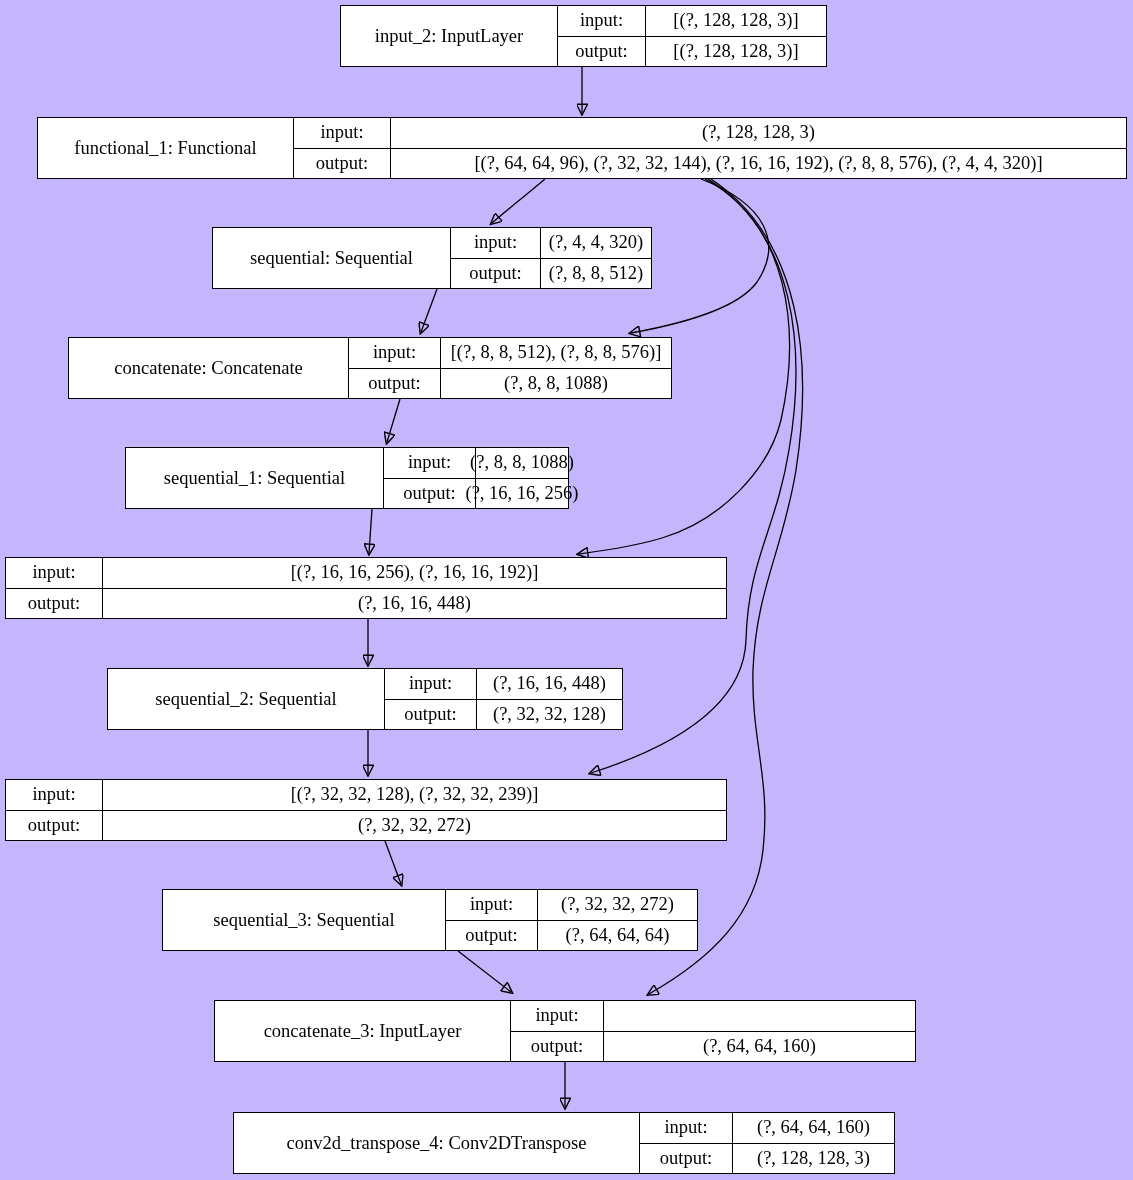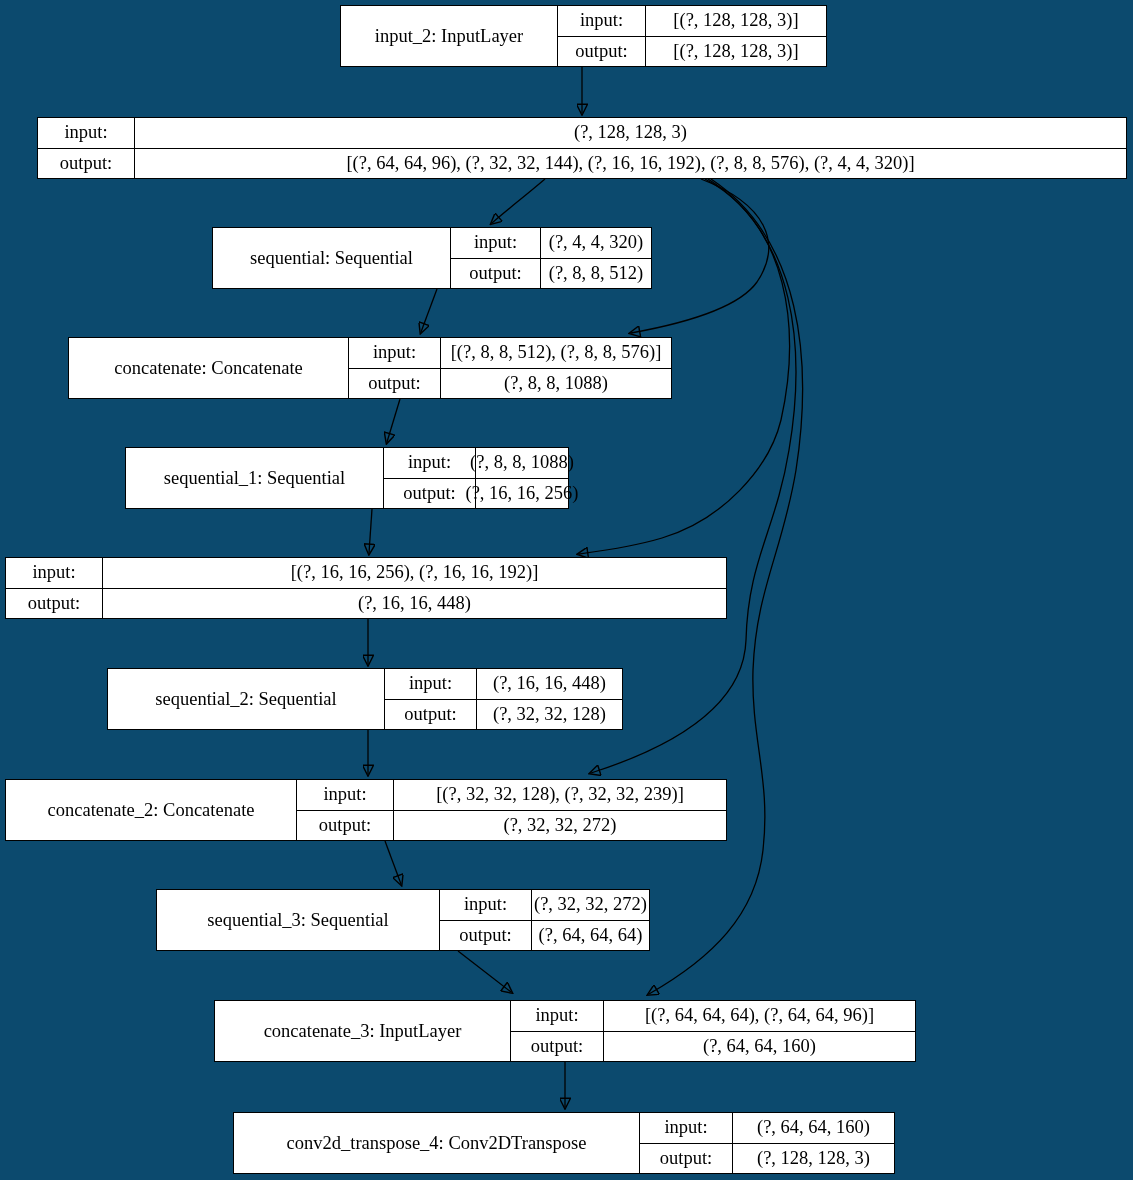--- a/index.html
+++ b/index.html
@@ -1,19 +1,19 @@
 <!DOCTYPE html>
 <html><head>
 <meta charset="utf-8">
 <style>
   html,body{margin:0;padding:0;background:#fff;}
   #canvas{
     position:relative;
     width:1133px;height:1180px;
-    background:#0c4a6e;
+    background:#c4b5fd;
     font-family:"Liberation Serif","DejaVu Serif",serif;
     font-size:18.5px;
     color:#000;
   }
   #edges{position:absolute;left:0;top:0;width:1133px;height:1180px;}
   #edges path{fill:none;stroke:#000;stroke-width:1.3;}
   .node{
     position:absolute;
     display:flex;
     border:1px solid #000;
@@ -81,20 +81,21 @@
         <div class="val">[(?, 128, 128, 3)]</div>
       </div>
       <div class="iorow">
         <div class="lbl">output:</div>
         <div class="val">[(?, 128, 128, 3)]</div>
       </div>
     </div>
   </div>
 
   <div class="node" style="left:37px;top:117px;width:1090px;--nw:256px;--lw:97px">
+    <div class="name">functional_1: Functional</div>
     <div class="io">
       <div class="iorow">
         <div class="lbl">input:</div>
         <div class="val">(?, 128, 128, 3)</div>
       </div>
       <div class="iorow">
         <div class="lbl">output:</div>
         <div class="val">[(?, 64, 64, 96), (?, 32, 32, 144), (?, 16, 16, 192), (?, 8, 8, 576), (?, 4, 4, 320)]</div>
       </div>
     </div>
@@ -163,53 +164,51 @@
         <div class="val">(?, 16, 16, 448)</div>
       </div>
       <div class="iorow">
         <div class="lbl">output:</div>
         <div class="val">(?, 32, 32, 128)</div>
       </div>
     </div>
   </div>
 
   <div class="node" style="left:5px;top:779px;width:722px;--nw:291px;--lw:97px">
-    <div class="name">concatenate_2: Concatenate</div>
     <div class="io">
       <div class="iorow">
         <div class="lbl">input:</div>
         <div class="val">[(?, 32, 32, 128), (?, 32, 32, 239)]</div>
       </div>
       <div class="iorow">
         <div class="lbl">output:</div>
         <div class="val">(?, 32, 32, 272)</div>
       </div>
     </div>
   </div>
 
-  <div class="node" style="left:156px;top:889px;width:494px;--nw:283px;--lw:92px">
+  <div class="node" style="left:162px;top:889px;width:536px;--nw:283px;--lw:92px">
     <div class="name">sequential_3: Sequential</div>
     <div class="io">
       <div class="iorow">
         <div class="lbl">input:</div>
         <div class="val">(?, 32, 32, 272)</div>
       </div>
       <div class="iorow">
         <div class="lbl">output:</div>
         <div class="val">(?, 64, 64, 64)</div>
       </div>
     </div>
   </div>
 
   <div class="node" style="left:214px;top:1000px;width:702px;--nw:296px;--lw:93px">
     <div class="name">concatenate_3: InputLayer</div>
     <div class="io">
       <div class="iorow">
         <div class="lbl">input:</div>
-        <div class="val">[(?, 64, 64, 64), (?, 64, 64, 96)]</div>
       </div>
       <div class="iorow">
         <div class="lbl">output:</div>
         <div class="val">(?, 64, 64, 160)</div>
       </div>
     </div>
   </div>
 
   <div class="node" style="left:233px;top:1112px;width:662px;--nw:406px;--lw:93px">
     <div class="name">conv2d_transpose_4: Conv2DTranspose</div>

